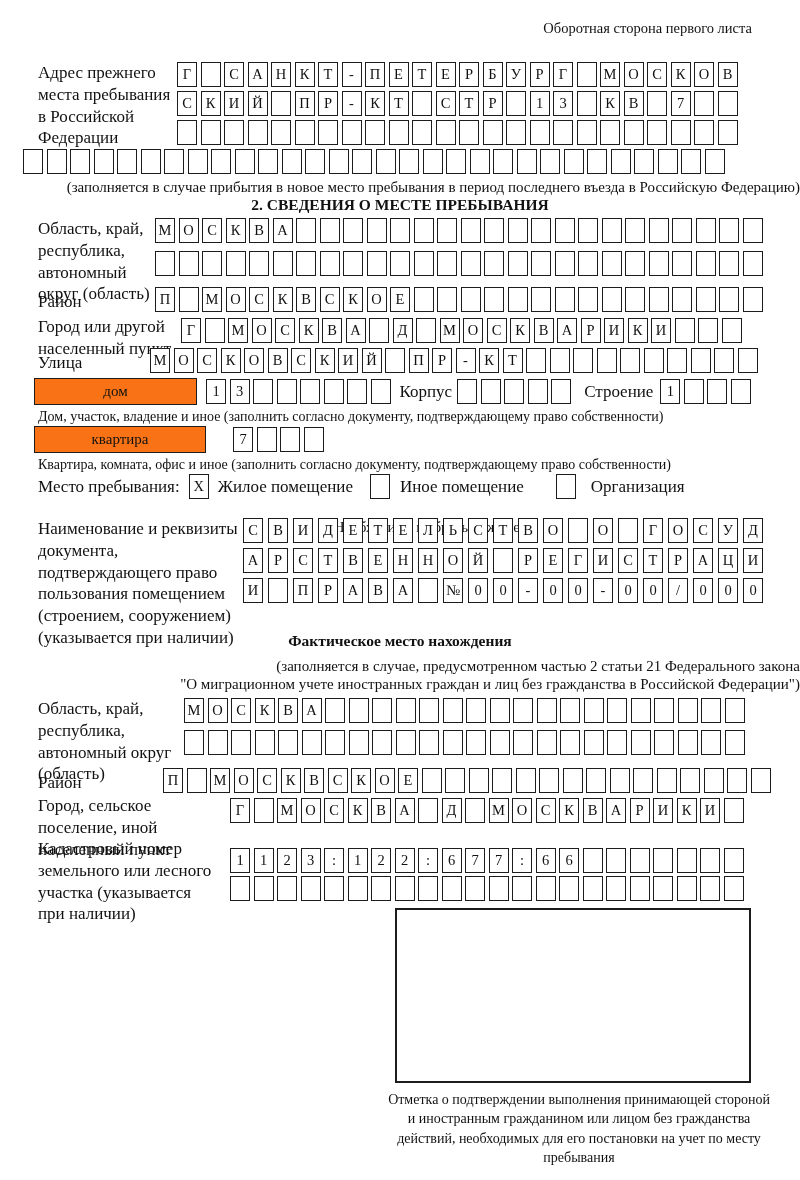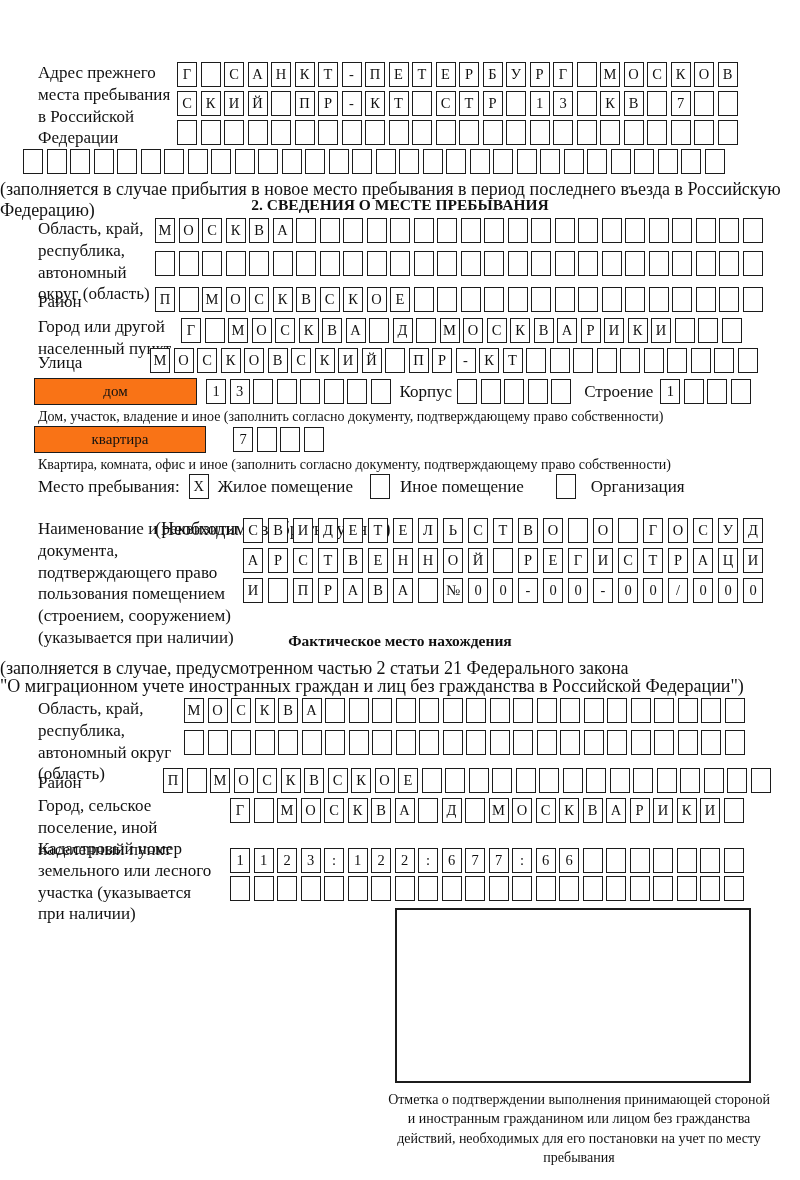--- a/index.html
+++ b/index.html
@@ -6,21 +6,21 @@
   .page{
     position:relative;
     width:800px;height:1180px;
     background:#ffffff;color:#111;
     font-family:"Liberation Serif","DejaVu Serif",serif;
     overflow:hidden;
   }
   .abs{position:absolute;}
   .hdr{top:20px;left:0;right:48px;text-align:right;font-size:14.5px;}
   .lbl{font-size:17px;line-height:1.28;}
-  .note{font-size:18px;text-align:left;left:0;right:0;}
+  .note{font-size:15px;text-align:right;left:0;right:0;}
   .title{font-size:15.5px;font-weight:bold;text-align:center;left:0;right:0;}
   .cells{display:flex;gap:3.5px;}
   .cells.gap5{gap:5px;}
   .cellcol{display:flex;flex-direction:column;}
   .cell{
     flex:none;width:20px;height:25px;
     border:1.6px solid #1c1c1c;box-sizing:border-box;
     display:flex;align-items:center;justify-content:center;
     font-size:14.5px;background:#fff;
   }
@@ -31,20 +31,21 @@
   }
   .inline{display:flex;align-items:center;}
   .stamp-box{border:2px solid #1c1c1c;box-sizing:border-box;background:#fff;}
   .caption{font-size:14px;text-align:center;line-height:1.38;}
 </style>
 </head>
 <body>
 
 <div class="page">
 
+  <div class="abs hdr">Оборотная сторона первого листа</div>
 
   <div class="abs lbl" style="top:62px;left:38px;width:135px;">Адрес прежнего места пребывания в Российской Федерации</div>
   <div class="abs cellcol" style="top:62px;left:177px;gap:4px;">
     <div class="cells">
         <span class="cell">Г</span>
         <span class="cell"></span>
         <span class="cell">С</span>
         <span class="cell">А</span>
         <span class="cell">Н</span>
         <span class="cell">К</span>

